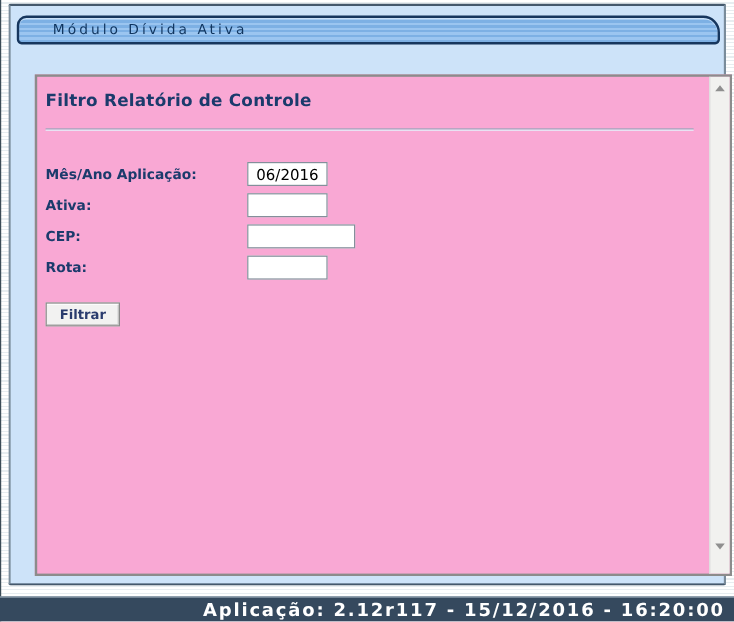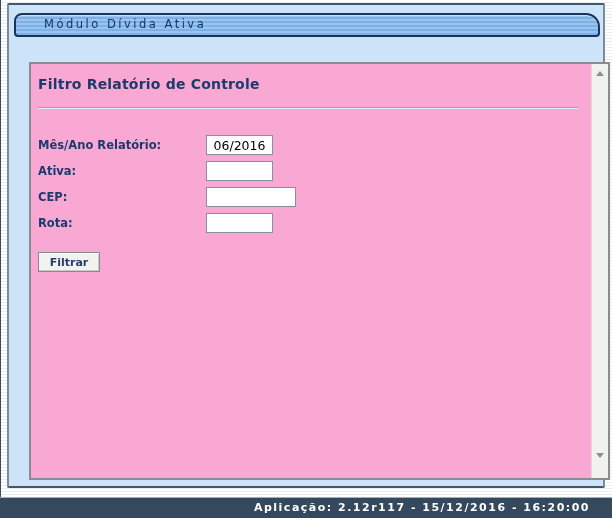--- a/index.html
+++ b/index.html
@@ -102,46 +102,46 @@
     bottom:20px;
     border-left:4px solid transparent; border-right:4px solid transparent;
     border-top:5px solid #8f8f8f;
   }
   
   .status-bar {
     position:absolute; left:0; bottom:0; width:612px; height:21px;
     background:#35495e;
     border-top:1px solid #9fb0bd;
     color:#ffffff;
-    font-size:11px; font-weight:bold;
+    font-size:15px; font-weight:bold;
     letter-spacing:1.5px;
     line-height:20px;
     text-align:right;
-    padding-right:22px;
+    padding-right:8px;
     white-space:nowrap;
   }
 </style>
 </head>
 <body>
 
 <div class="page-left-edge"></div>
 
 <div class="app-window">
 
   <div class="title-bar">
     <span>Módulo Dívida Ativa</span>
   </div>
 
   <div class="content-panel">
 
     <div class="panel-heading">Filtro Relatório de Controle</div>
     <div class="heading-rule"></div>
 
     <div class="form-row row-1">
-      <span class="field-label">Mês/Ano Relatório:</span>
+      <span class="field-label">Mês/Ano Aplicação:</span>
       <input class="field-input w-66" type="text" value="06/2016" style="">
     </div>
 
     <div class="form-row row-2">
       <span class="field-label">Ativa:</span>
       <input class="field-input w-66" type="text" value="" style="">
     </div>
 
     <div class="form-row row-3">
       <span class="field-label">CEP:</span>

